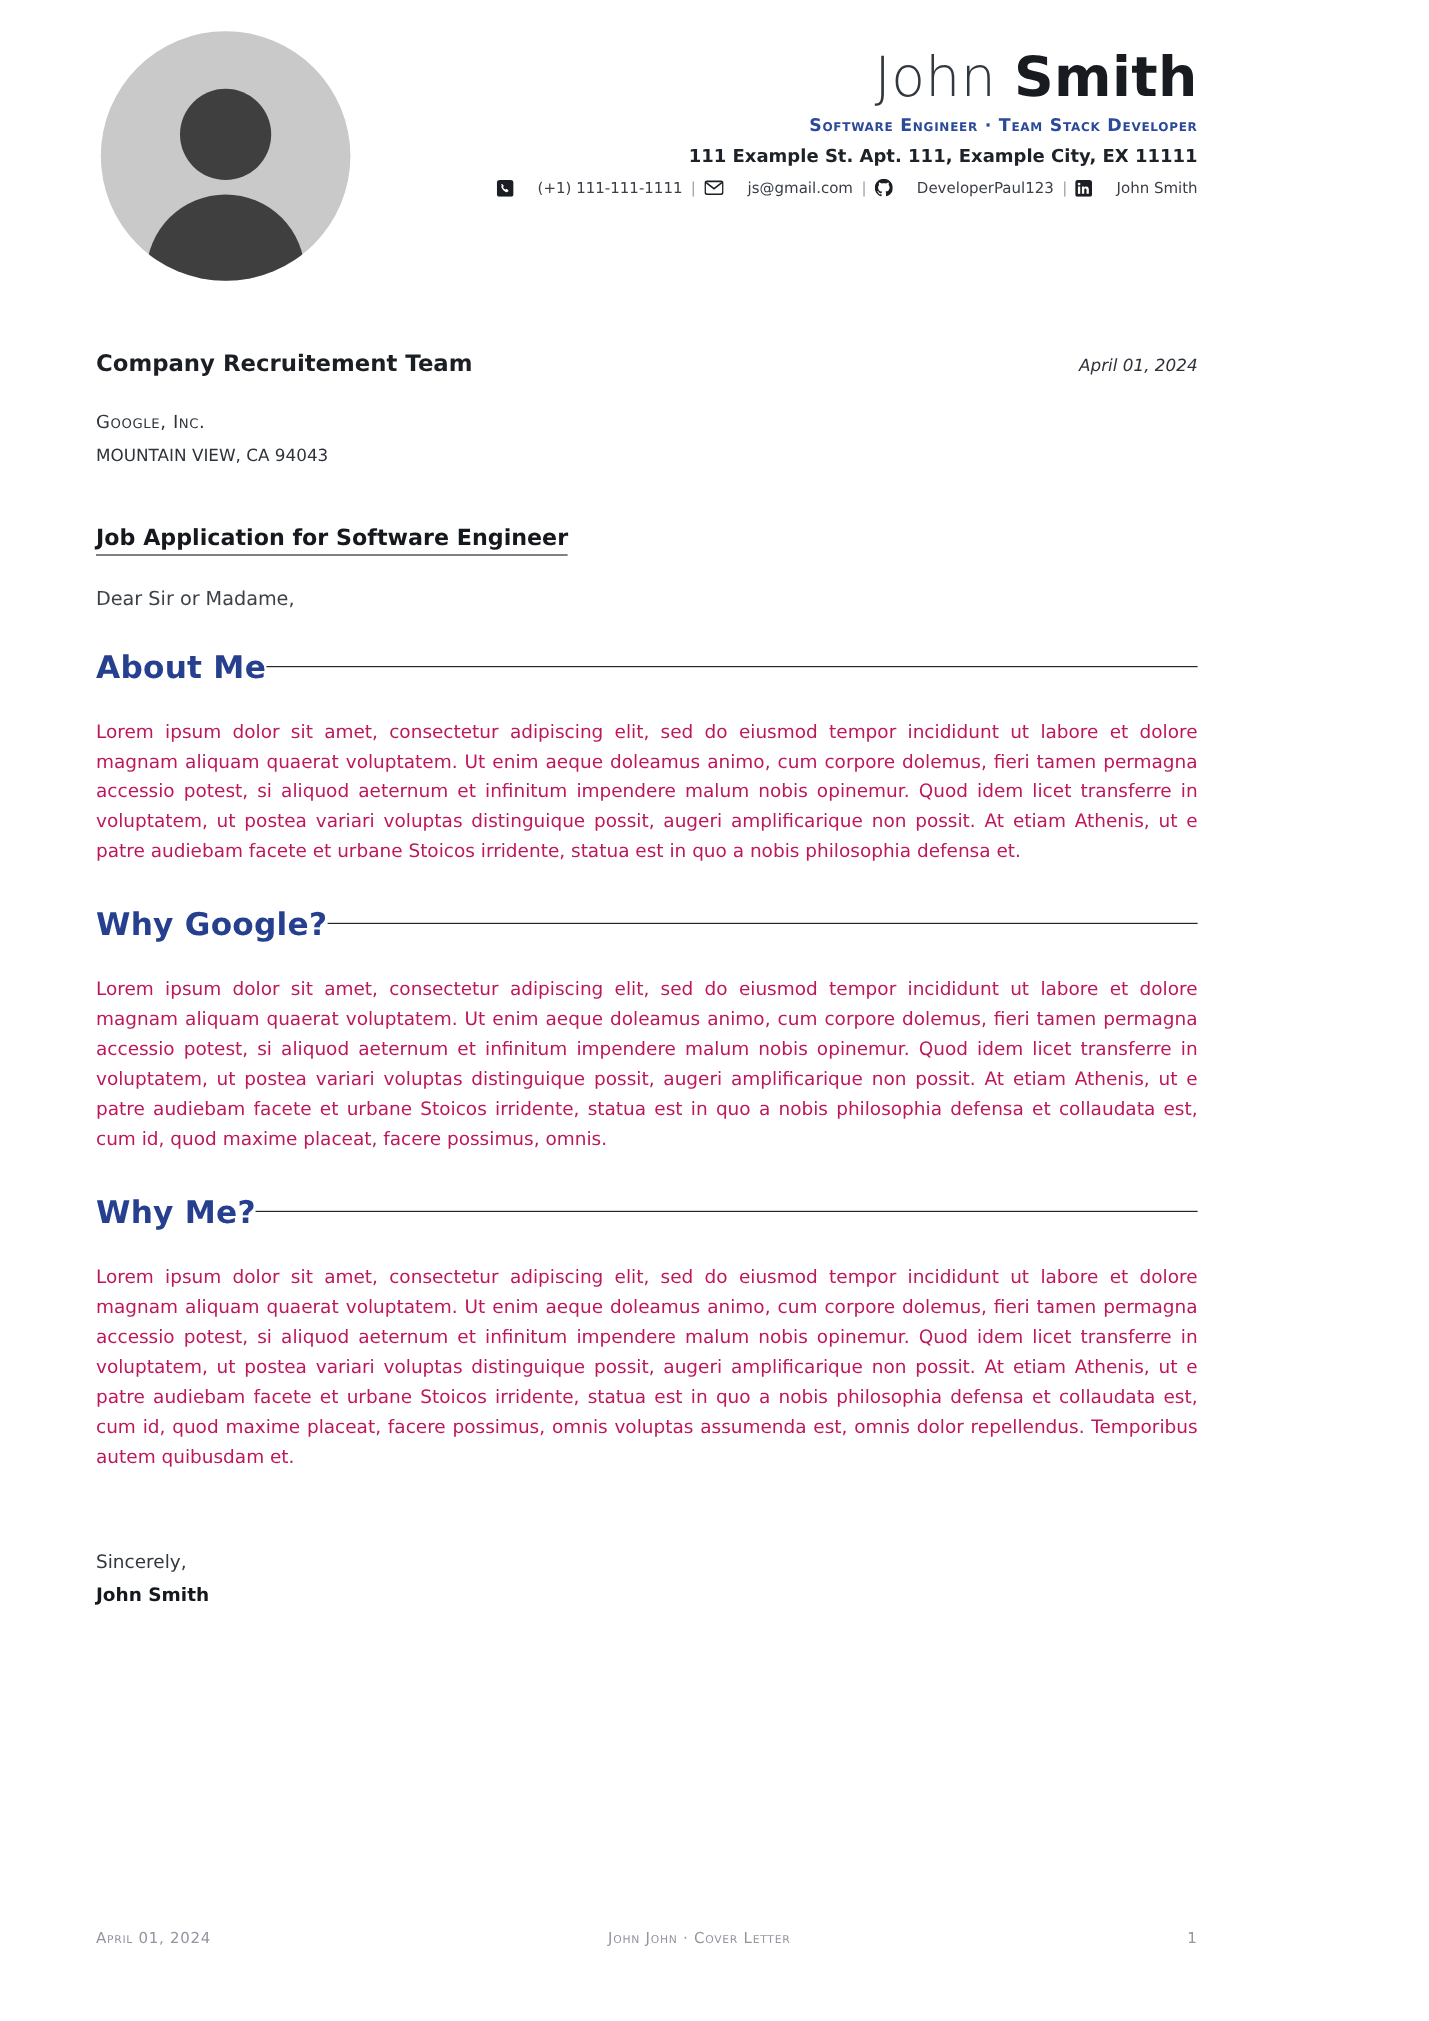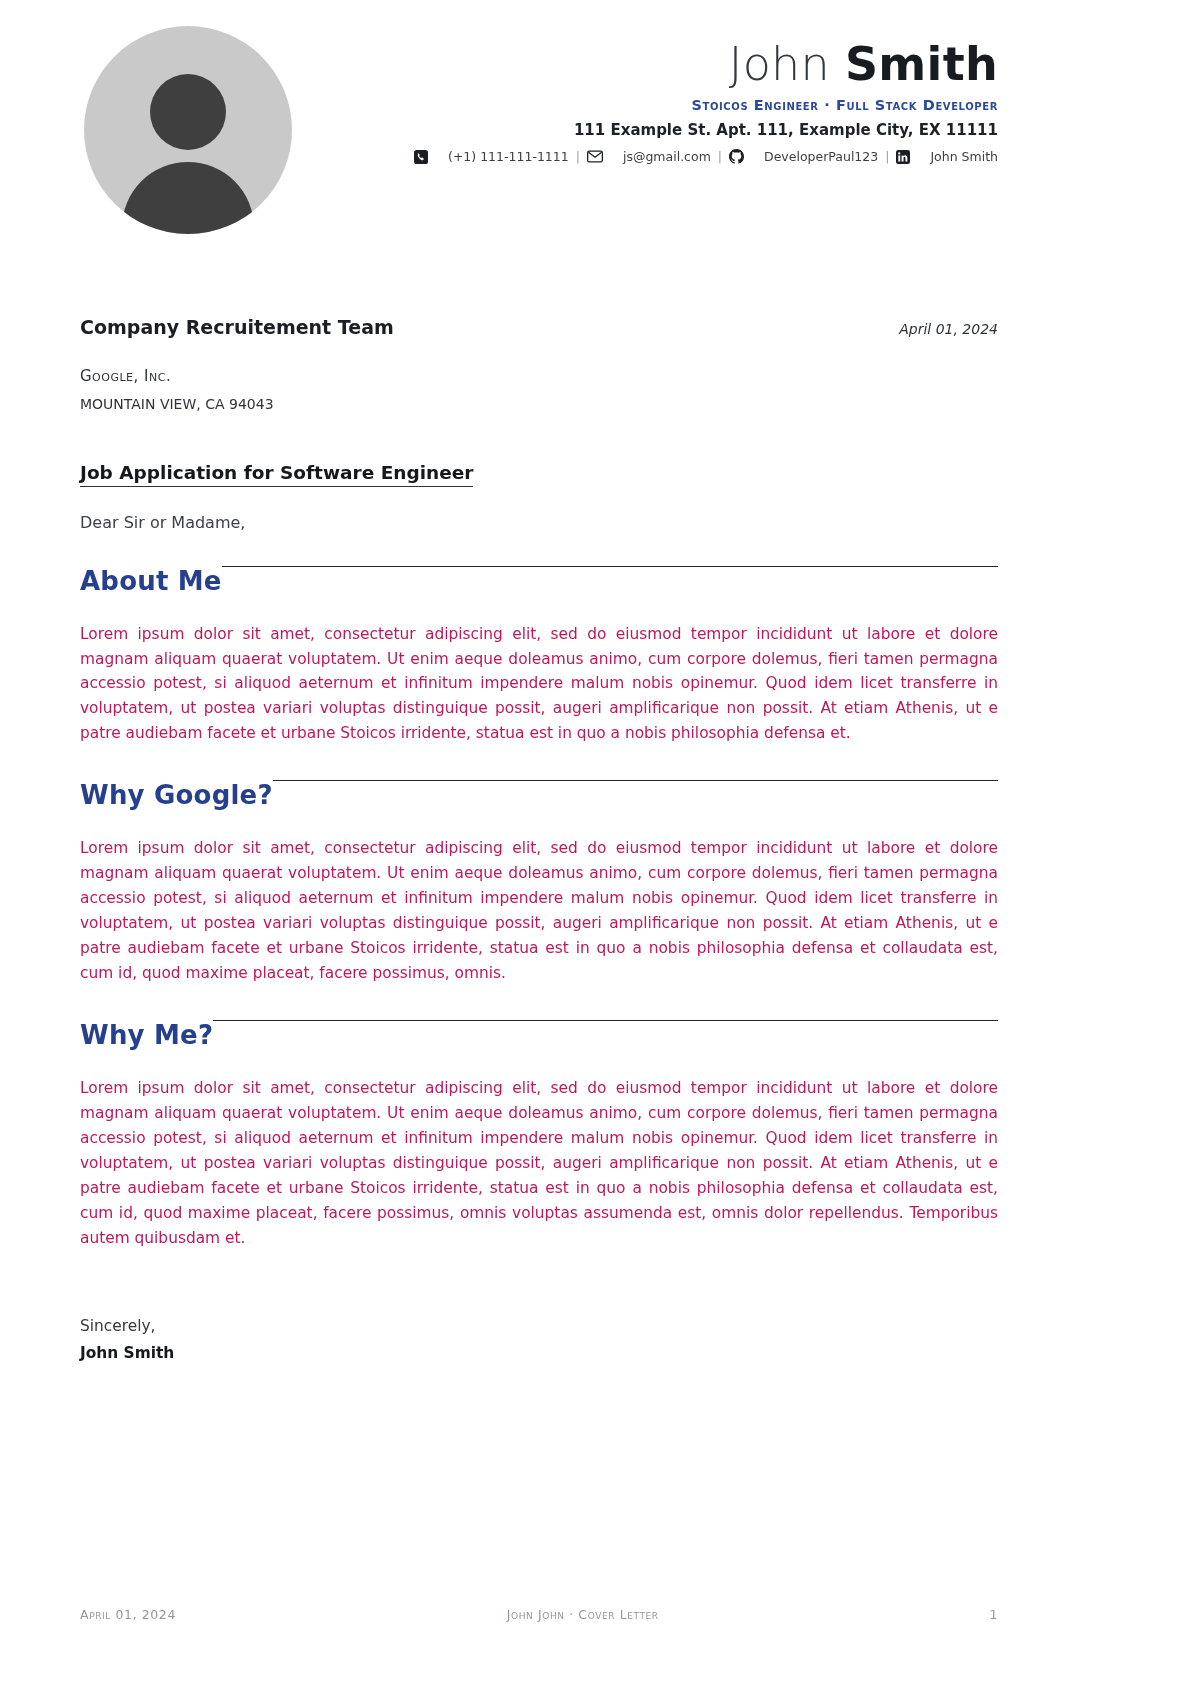--- a/index.html
+++ b/index.html
@@ -100,21 +100,21 @@
     gap: 20px;
   }
   .ic { display: inline-block; line-height: 0; }
   .ic svg { display: block; }
 
   
   .recipient-row {
     display: flex;
     justify-content: space-between;
     align-items: baseline;
-    margin-top: 82px;
+    margin-top: 58px;
     gap: 35px;
   }
   .recipient-name {
     font-size: 19px;
     font-weight: 700;
     color: #1b1f24;
   }
   .letter-date {
     font-size: 14px;
     font-style: italic;
@@ -144,21 +144,21 @@
   .salutation {
     margin-top: 26px;
     font-size: 16px;
     color: #3c4148;
   }
 
   
   .section { margin-top: 34px; }
   .section-head {
     display: flex;
-    align-items: flex-start;
+    align-items: center;
     gap: 0;
   }
   .section-title {
     font-size: 26px;
     font-weight: 700;
     color: #26408f;
     letter-spacing: 0.2px;
     white-space: nowrap;
   }
   .rule {
@@ -221,21 +221,21 @@
     <div class="avatar">
       <div class="head"></div>
       <div class="body"></div>
     </div>
 
     <div class="ident">
       <div class="name">
         <span class="first">John</span>
         <span class="last">Smith</span>
       </div>
-      <div class="tagline">Stoicos Engineer · Full Stack Developer</div>
+      <div class="tagline">Software Engineer · Team Stack Developer</div>
       <div class="address">111 Example St. Apt. 111, Example City, EX 11111</div>
 
       <div class="contacts">
 
         <span class="ci">
           <span class="ic">
             <svg width="14" height="14" viewBox="0 0 16 16">
                 <rect x="0" y="0" width="16" height="16" rx="3" fill="#1b1f24"></rect>
                 <path d="M4.2 4.1c.3-.3.8-.3 1.1 0l1 1c.3.3.3.7.1 1l-.5.7c.5 1 1.3 1.8 2.3 2.3l.7-.5c.3-.2.7-.2 1 .1l1 1c.3.3.3.8 0 1.1l-.5.5c-.4.4-1 .5-1.5.3C6.9 10.7 5.3 9.1 4.4 6.9c-.2-.5-.1-1.1.3-1.5l-.5-1.3z" fill="#fff"></path>
               </svg>

